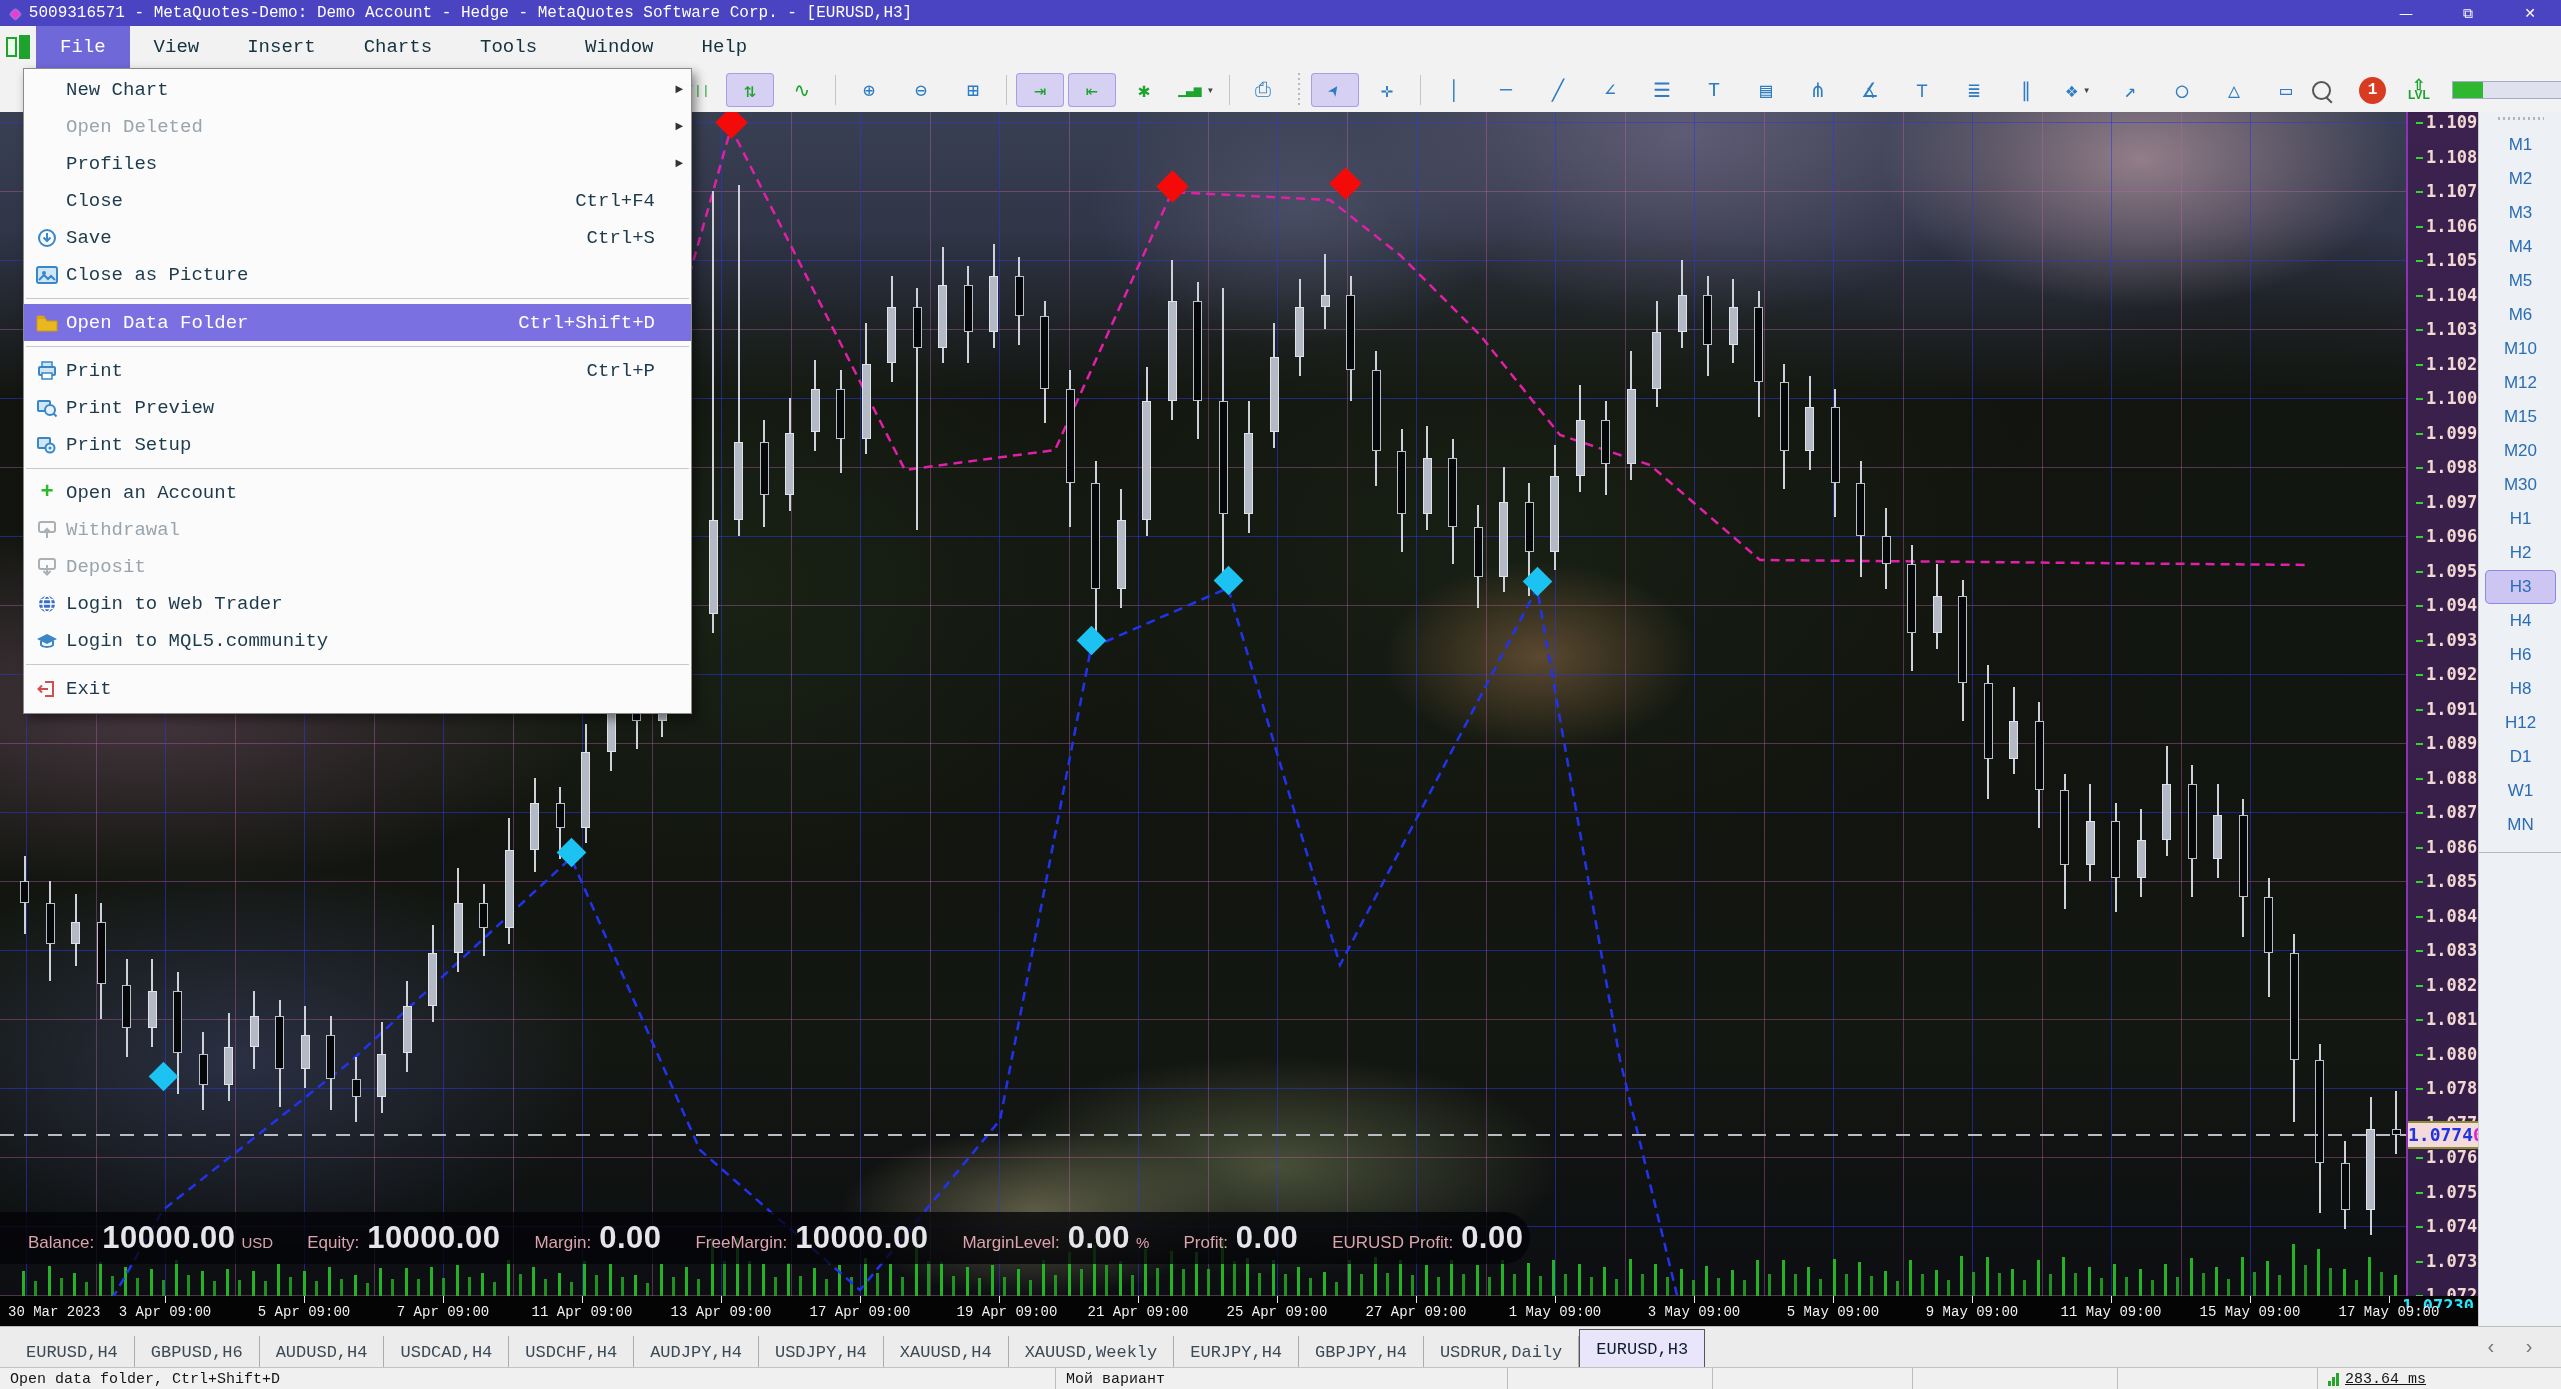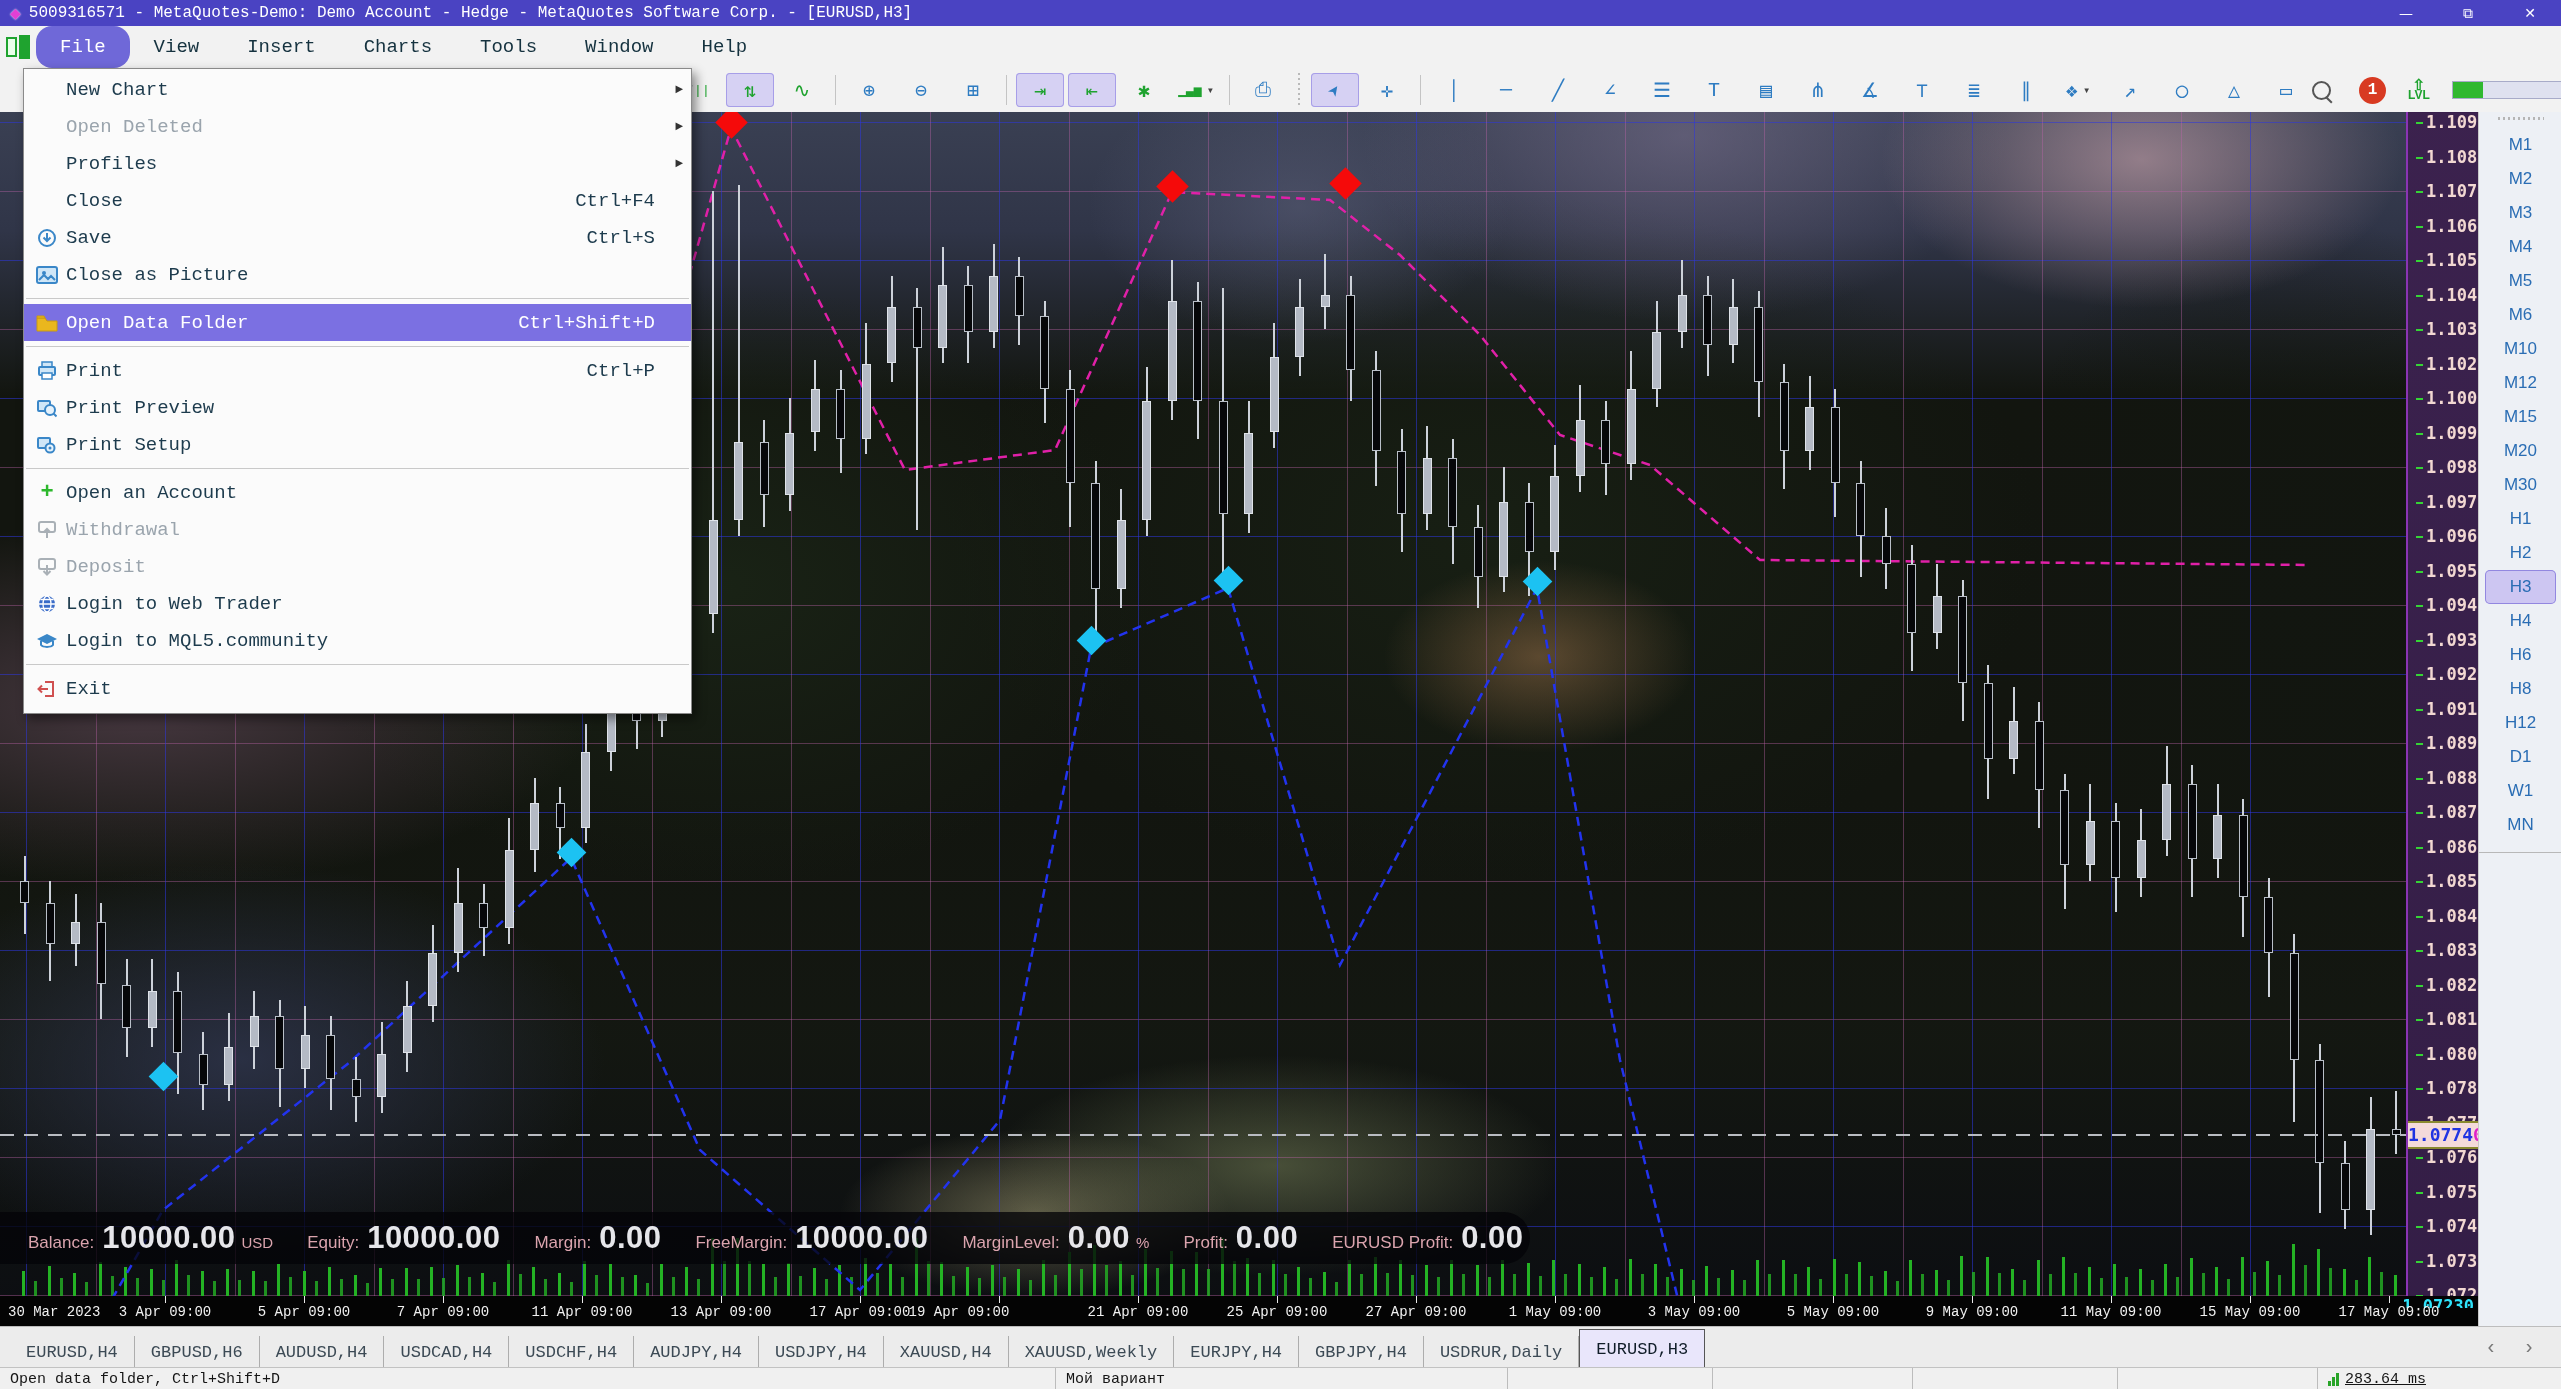--- a/index.html
+++ b/index.html
@@ -13,21 +13,21 @@
 #win-controls{margin-left:auto;display:flex;}
 .winbtn{width:62px;height:26px;display:flex;align-items:center;justify-content:center;
   color:#fff;font-size:14px;cursor:default;font-family:"DejaVu Sans",sans-serif;}
 
 #menubar{left:0;top:26px;width:2561px;height:42px;background:#f2f2f2;display:flex;
   align-items:stretch;border-bottom:1px solid #d8d8d8;font-size:19px;color:#15323f;}
 #mt-logo{width:36px;display:flex;align-items:center;justify-content:center;}
 .mcandle{display:inline-block;width:7px;height:16px;border:2px solid #1fa32f;background:#eaffea;
   position:relative;margin:0 1px;}
 .mcandle.tall{height:20px;background:#1fa32f;}
-.menu-item{padding:13px 24px;display:flex;align-items:center;border-radius:16px;}
+.menu-item{padding:13px 24px;display:flex;align-items:center;}
 .menu-item.active{background:#6f68d8;color:#fff;}
 
 #toolbar{left:0;top:68px;width:2561px;height:44px;background:#f2f2f2;display:flex;
   align-items:center;border-bottom:1px solid #cfcfcf;}
 .tbtn{height:34px;min-width:40px;display:flex;align-items:center;justify-content:center;
   margin:0 2px;border-radius:4px;font-size:20px;padding:0 4px;position:relative;}
 .tbtn.green{color:#1fa32f;}
 .tbtn.blue{color:#2e7cc2;}
 .tbtn.active{background:#d6d1f3;box-shadow:inset 0 0 0 1px #a79ee8;}
 .tsep{width:1px;height:30px;background:#c4c4c4;margin:0 7px;}
@@ -855,21 +855,21 @@
       <span class="dlabel" style="left: 304px; transform: translateX(-50%);">5 Apr 09:00</span>
       <span class="dtick" style="left: 443px;"></span>
       <span class="dlabel" style="left: 443px; transform: translateX(-50%);">7 Apr 09:00</span>
       <span class="dtick" style="left: 582px;"></span>
       <span class="dlabel" style="left: 582px; transform: translateX(-50%);">11 Apr 09:00</span>
       <span class="dtick" style="left: 721px;"></span>
       <span class="dlabel" style="left: 721px; transform: translateX(-50%);">13 Apr 09:00</span>
       <span class="dtick" style="left: 860px;"></span>
       <span class="dlabel" style="left: 860px; transform: translateX(-50%);">17 Apr 09:00</span>
       <span class="dtick" style="left: 999px;"></span>
-      <span class="dlabel" style="left: 959px; transform: translateX(-50%);">19 Apr 09:00</span>
+      <span class="dlabel" style="left: 1007px; transform: translateX(-50%);">19 Apr 09:00</span>
       <span class="dtick" style="left: 1138px;"></span>
       <span class="dlabel" style="left: 1138px; transform: translateX(-50%);">21 Apr 09:00</span>
       <span class="dtick" style="left: 1277px;"></span>
       <span class="dlabel" style="left: 1277px; transform: translateX(-50%);">25 Apr 09:00</span>
       <span class="dtick" style="left: 1416px;"></span>
       <span class="dlabel" style="left: 1416px; transform: translateX(-50%);">27 Apr 09:00</span>
       <span class="dtick" style="left: 1555px;"></span>
       <span class="dlabel" style="left: 1555px; transform: translateX(-50%);">1 May 09:00</span>
       <span class="dtick" style="left: 1694px;"></span>
       <span class="dlabel" style="left: 1694px; transform: translateX(-50%);">3 May 09:00</span>

